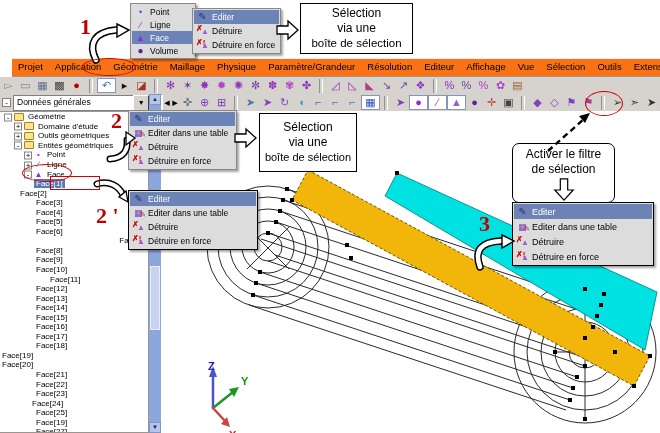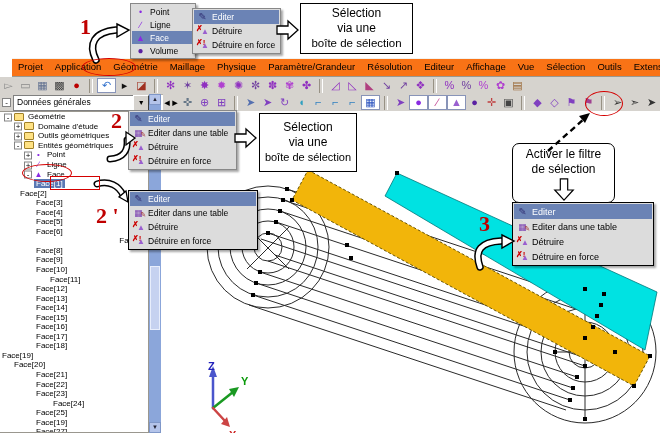--- a/index.html
+++ b/index.html
@@ -324,33 +324,33 @@
       </div>
       <div class="tree-row" style="padding-left: 34px;">
         <span class="t-label">Face[17]</span>
       </div>
       <div class="tree-row" style="padding-left: 34px;">
         <span class="t-label">Face[18]</span>
       </div>
       <div class="tree-row" style="">
         <span class="t-label">Face[19]</span>
       </div>
-      <div class="tree-row" style=" margin-left: 12px;">
+      <div class="tree-row" style="">
         <span class="t-label">Face[20]</span>
       </div>
       <div class="tree-row" style="padding-left: 34px;">
         <span class="t-label">Face[21]</span>
       </div>
       <div class="tree-row" style="padding-left: 34px;">
         <span class="t-label">Face[22]</span>
       </div>
       <div class="tree-row" style="padding-left: 34px;">
         <span class="t-label">Face[23]</span>
       </div>
-      <div class="tree-row" style="padding-left: 51px;">
+      <div class="tree-row" style="padding-left: 30px;">
         <span class="t-label">Face[24]</span>
       </div>
       <div class="tree-row" style="padding-left: 34px;">
         <span class="t-label">Face[25]</span>
       </div>
       <div class="tree-row" style="padding-left: 34px;">
         <span class="t-label">Face[19]</span>
       </div>
       <div class="tree-row" style="padding-left: 34px;">
         <span class="t-label">Face[27]</span>

